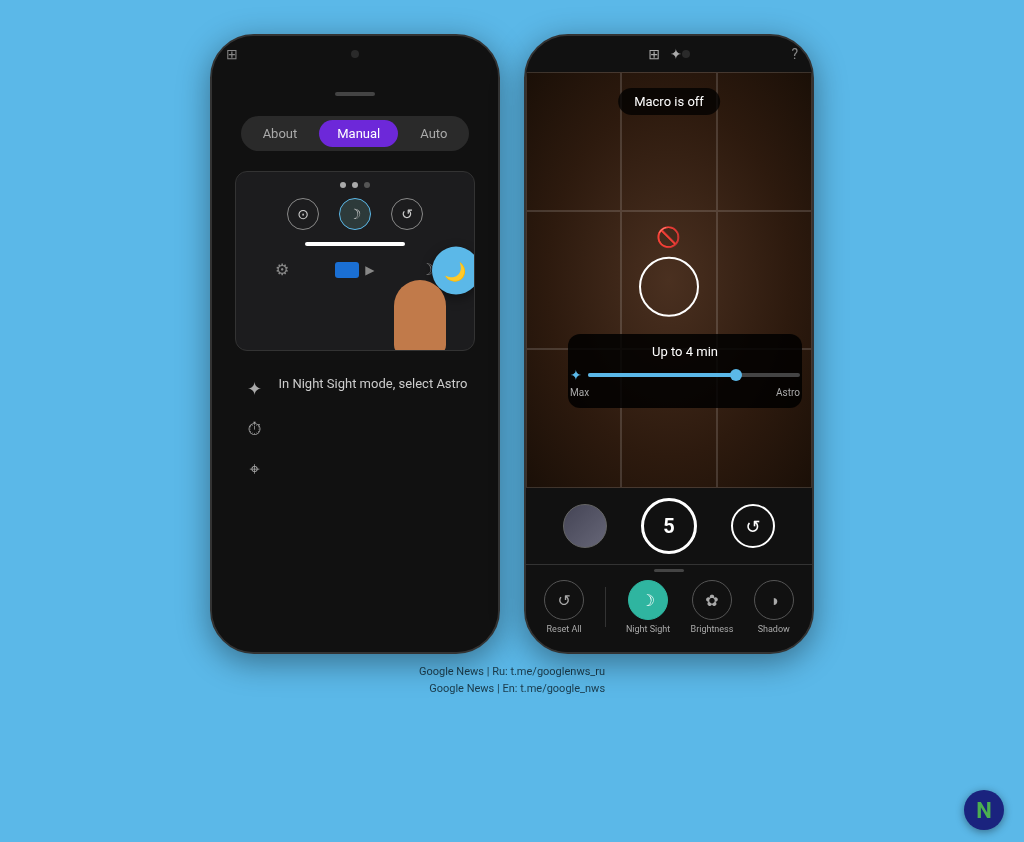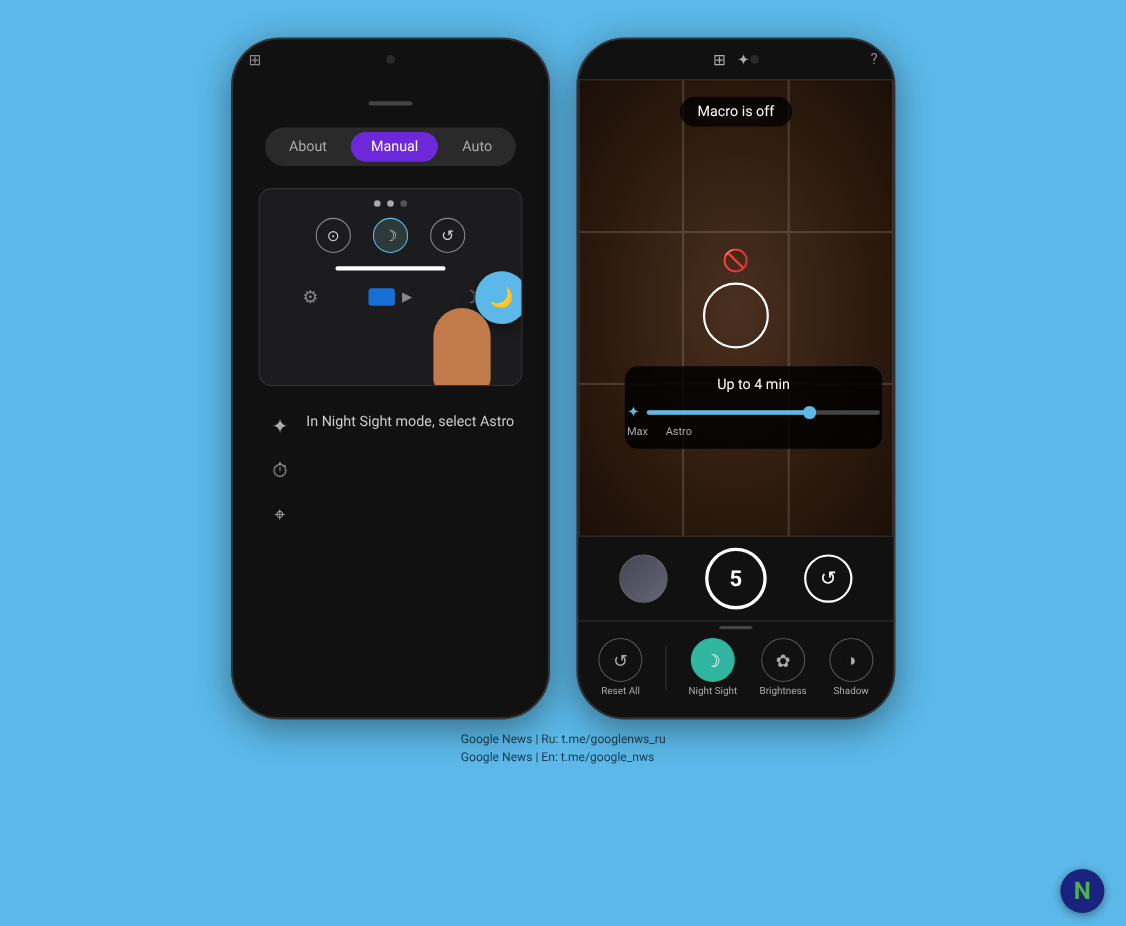--- a/index.html
+++ b/index.html
@@ -339,20 +339,21 @@
       right: 30%;
       top: 50%;
       transform: translate(50%, -50%);
       width: 12px;
       height: 12px;
       border-radius: 50%;
       background: #5bb8e8;
     }
     .slider-labels {
       display: flex;
+      justify-content: space-between;
       margin-top: 4px;
       gap: 16px;
     }
     .slider-label {
       color: #aaa;
       font-size: 10px;
     }
     
     .bottom-camera-controls {
       background: #111;
@@ -443,21 +444,21 @@
       text-align: center;
     }
     .mode-divider {
       width: 1px;
       height: 40px;
       background: #333;
       align-self: center;
     }
     
     .footer {
-      text-align: left;
+      text-align: right;
       color: #1a3a4a;
       font-size: 11px;
       margin-top: 8px;
       line-height: 1.5;
     }
     
     .n-logo {
       position: absolute;
       bottom: 12px;
       right: 20px;

